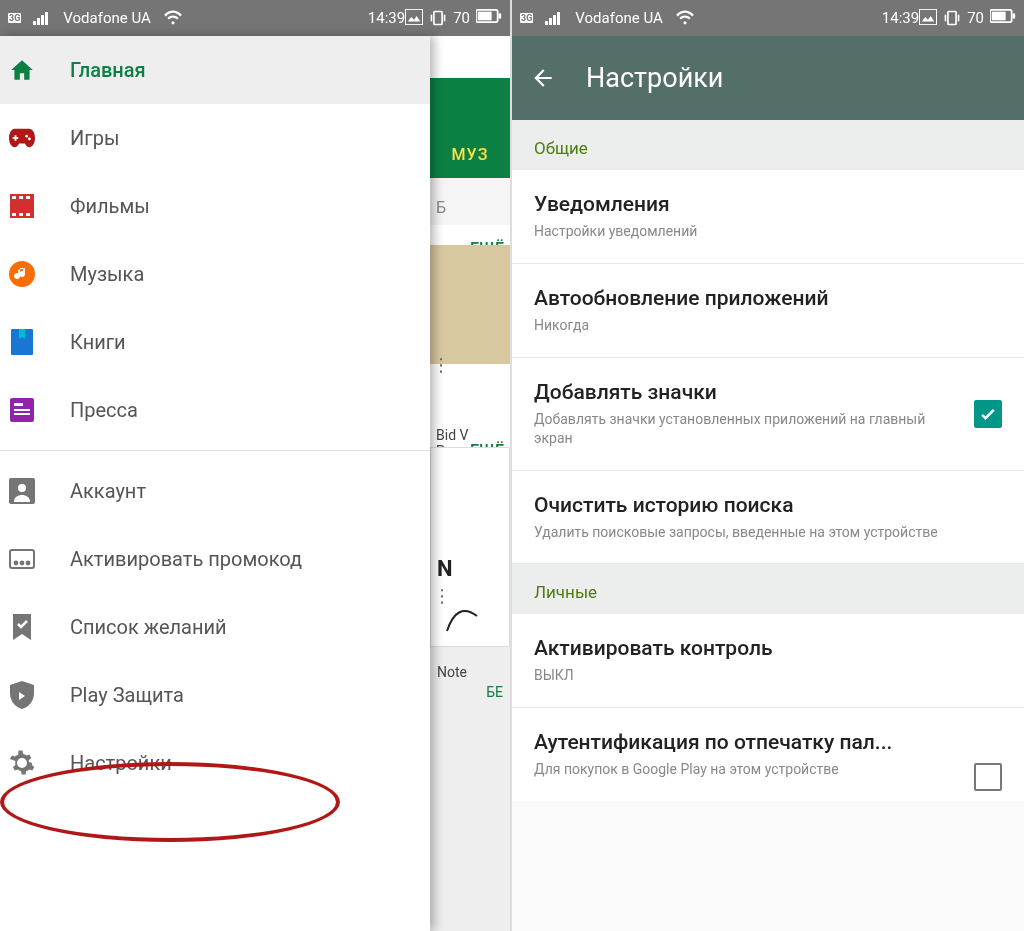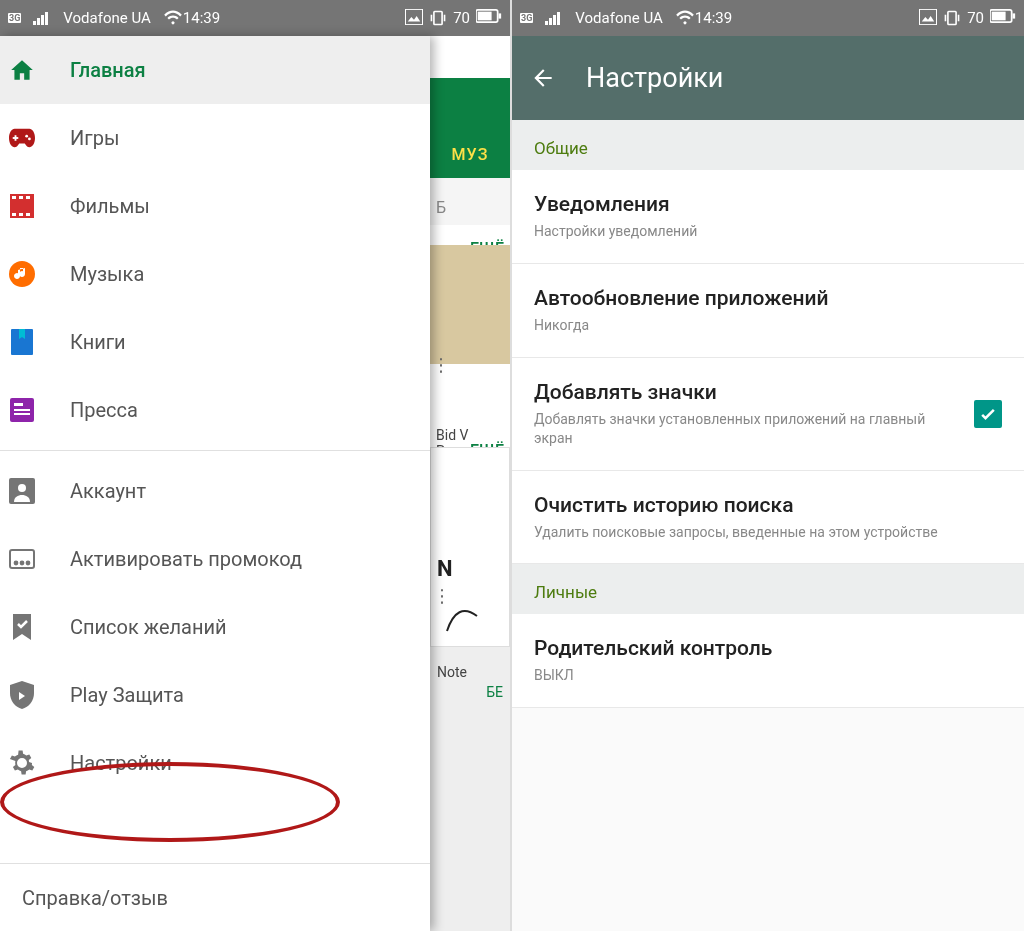--- a/index.html
+++ b/index.html
@@ -6,21 +6,21 @@
   body { width: 1024px; height: 931px; display: flex; background: #fff; overflow: hidden; }
   .screen { width: 512px; height: 931px; position: relative; overflow: hidden; }
   .screen.left { border-right: 2px solid #ddd; }
 
   
   .status-bar {
     height: 36px; background: #757575; color: #fff; display: flex;
     align-items: center; padding: 0 8px; font-size: 15px; font-weight: 400;
   }
   .status-bar .sb-left { display: flex; align-items: center; gap: 12px; }
-  .status-bar .sb-center { flex: 1; text-align: left; }
+  .status-bar .sb-center { flex: 1; text-align: right; }
   .status-bar .sb-right { display: flex; align-items: flex-start; gap: 6px; }
   .status-bar svg { fill: #fff; }
 
   
   .drawer { position: absolute; top: 36px; left: 0; width: 430px; height: 895px;
     background: #fff; box-shadow: 4px 0 10px rgba(0,0,0,.3); z-index: 5; }
   .drawer-item { display: flex; align-items: center; height: 68px; padding: 0 8px;
     font-size: 20px; color: #555; cursor: pointer; }
   .drawer-item.active { background: #eee; color: #0c8043; font-weight: 500; }
   .drawer-item .di-icon { width: 28px; height: 28px; margin-right: 34px; display:flex; align-items:center; justify-content:center; }
@@ -232,23 +232,20 @@
     </div>
     <div class="drawer-item">
       <span class="di-icon">
           <svg width="26" height="26" viewBox="0 0 26 26" fill="#757575">
             <path d="M13 8a5 5 0 100 10 5 5 0 000-10zm10 5c0 .7 0 1.3-.2 2l2.5 2-2 3.4-3-1c-1 .8-2 1.4-3.2 1.8l-.5 3.2h-4l-.5-3.2c-1.2-.4-2.3-1-3.2-1.8l-3 1-2-3.4 2.5-2c-.1-.7-.2-1.3-.2-2s0-1.3.2-2L.9 9l2-3.4 3 1c1-.8 2-1.4 3.2-1.8L9.6.6h4l.5 3.2c1.2.4 2.3 1 3.2 1.8l3-1 2 3.4-2.5 2c.1.7.2 1.3.2 2z"></path>
           </svg>
         </span>
       <span>Настройки</span>
     </div>
 
-    <div class="drawer-footer">
-      <span>Справка/отзыв</span>
-    </div>
   </div>
 
   <div class="red-circle"></div>
 </div>
 
 <div class="screen right">
 
   <div class="status-bar">
     <div class="sb-left">
       <span style="font-size:9px;background:#fff;color:#757575;padding:0 1px;border-radius:1px;font-weight:700;">3G</span>
@@ -316,18 +313,23 @@
     </div>
 
     <div class="setting-item">
       <div class="si-title">Очистить историю поиска</div>
       <div class="si-sub">Удалить поисковые запросы, введенные на этом устройстве</div>
     </div>
 
     <div class="subheader">Личные</div>
 
     <div class="setting-item">
-      <div class="si-title">Родительский контроль</div>
+      <div class="si-title">Активировать контроль</div>
       <div class="si-sub">ВЫКЛ</div>
     </div>
 
+    <div class="setting-item" style="border-bottom:none;">
+      <div class="si-title">Аутентификация по отпечатку пал...</div>
+      <div class="si-sub">Для покупок в Google Play на этом устройстве</div>
+      <div class="checkbox empty"></div>
+    </div>
   </div>
 </div>
 
 </body></html>

